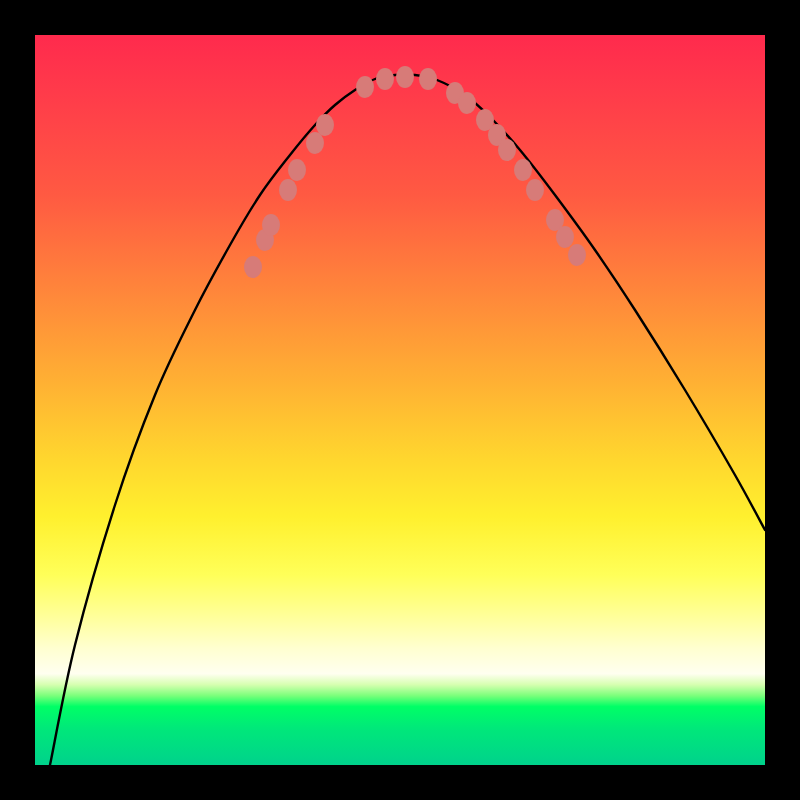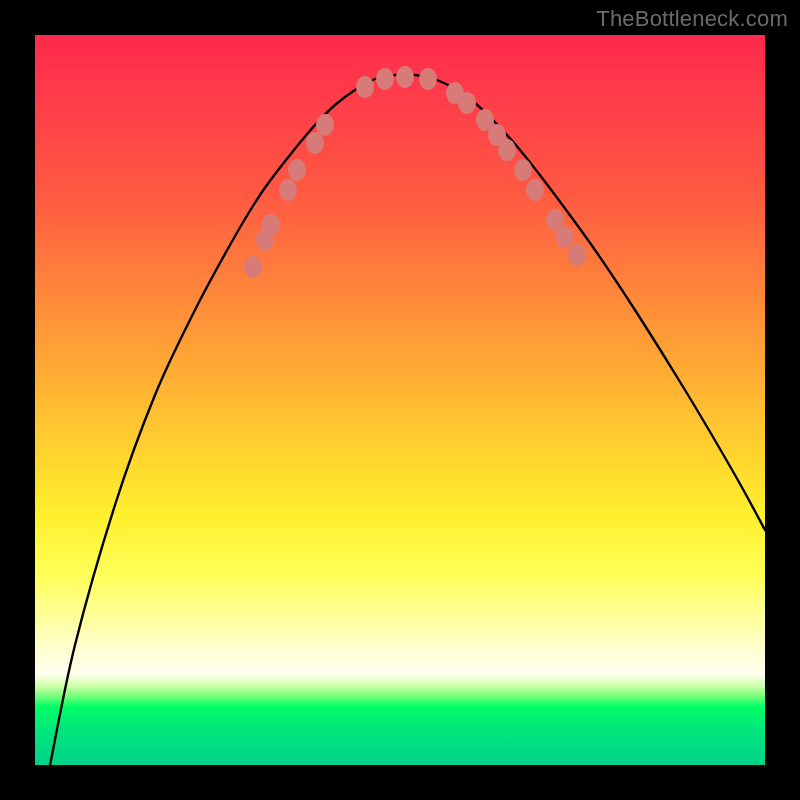--- a/index.html
+++ b/index.html
@@ -61,21 +61,20 @@
     font-weight: 500;
     letter-spacing: 0.2px;
     user-select: none;
   }
 </style>
 </head>
 <body>
 
 <div class="stage">
 
-  <div class="watermark">TheBottleneck.com</div>
 
   <div class="plot-area">
     <svg id="chart-svg" class="curve-svg" viewBox="0 0 730 730" preserveAspectRatio="none">
       <path id="curve-path" fill="none" stroke="#000" stroke-width="2.4" stroke-linecap="round" d="M 15 730 C 19.2 710.0, 29.2 653.3, 40.0 610.0 C 50.8 566.7, 66.7 511.7, 80.0 470.0 C 93.3 428.3, 106.7 392.5, 120.0 360.0 C 133.3 327.5, 147.5 300.0, 160.0 275.0 C 172.5 250.0, 184.2 229.2, 195.0 210.0 C 205.8 190.8, 215.0 175.0, 225.0 160.0 C 235.0 145.0, 245.8 131.7, 255.0 120.0 C 264.2 108.3, 272.5 98.3, 280.0 90.0 C 287.5 81.7, 293.3 75.8, 300.0 70.0 C 306.7 64.2, 313.3 59.3, 320.0 55.0 C 326.7 50.7, 333.3 46.5, 340.0 44.0 C 346.7 41.5, 353.3 40.7, 360.0 40.0 C 366.7 39.3, 373.0 39.2, 380.0 40.0 C 387.0 40.8, 393.7 41.7, 402.0 45.0 C 410.3 48.3, 421.2 53.8, 430.0 60.0 C 438.8 66.2, 445.8 72.8, 455.0 82.0 C 464.2 91.2, 474.2 102.0, 485.0 115.0 C 495.8 128.0, 507.5 143.3, 520.0 160.0 C 532.5 176.7, 546.7 195.8, 560.0 215.0 C 573.3 234.2, 585.0 251.7, 600.0 275.0 C 615.0 298.3, 633.3 327.5, 650.0 355.0 C 666.7 382.5, 686.7 416.7, 700.0 440.0 C 713.3 463.3, 725.0 485.8, 730.0 495.0"></path>
       <g id="markers-group">
           <ellipse cx="218" cy="232" rx="9" ry="11" fill="#d77b78"></ellipse>
           <ellipse cx="230" cy="205" rx="9" ry="11" fill="#d77b78"></ellipse>
           <ellipse cx="236" cy="190" rx="9" ry="11" fill="#d77b78"></ellipse>
           <ellipse cx="253" cy="155" rx="9" ry="11" fill="#d77b78"></ellipse>
           <ellipse cx="262" cy="135" rx="9" ry="11" fill="#d77b78"></ellipse>

